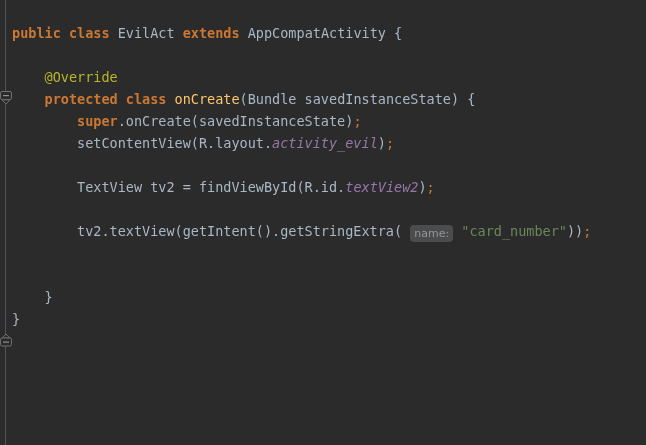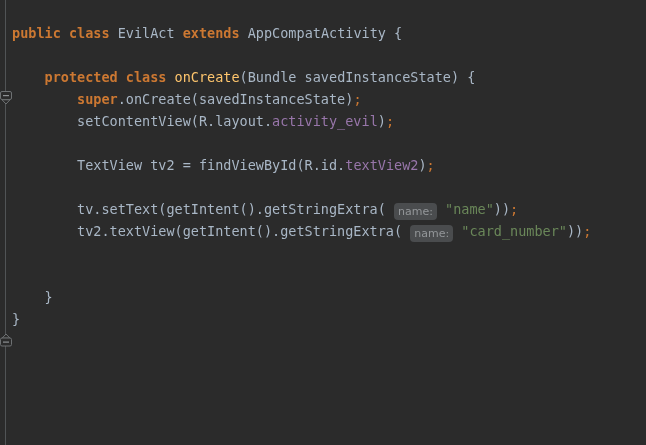--- a/index.html
+++ b/index.html
@@ -23,21 +23,21 @@
   .fold-marker.end{top:333px;}
   .fold-marker .badge{fill:var(--bg);stroke:var(--foldicon);stroke-width:1;}
   .fold-marker .minus{stroke:var(--foldminus);stroke-width:1.2;}
   .code{position:absolute;left:12px;top:22px;right:0;}
   .line{height:22px;line-height:22px;white-space:pre;color:var(--id);}
   .tk-kw{color:var(--kw);font-weight:bold;}
   .tk-id{color:var(--id);}
   .tk-decl{color:var(--decl);}
   .tk-ann{color:var(--ann);}
   .tk-str{color:var(--str);}
-  .tk-field{color:var(--field);margin-top:42px;}
+  .tk-field{color:var(--field);font-style:italic;margin-top:42px;}
   .tk-semi{color:var(--semi);}
   .tk-hint{
     background:var(--hintbg);color:var(--hinttext);
     border-radius:4px;padding:1.5px 4px 2.5px 4px;
     font-family:"DejaVu Sans","Liberation Sans",sans-serif;
     font-size:11px;line-height:14px;
   }
 </style>
 </head>
 <body>
@@ -52,26 +52,26 @@
     </svg>
     <svg class="fold-marker end" viewBox="0 0 12 14">
       <path class="badge" d="M2 5.2 L6 1 L10 5.2 Z"></path>
       <rect class="badge" x="0.5" y="5" width="11" height="8" rx="1.5"></rect>
       <line class="minus" x1="3" y1="9.1" x2="9" y2="9.1"></line>
     </svg>
   </div>
   <div class="code">
       <div class="line"><span class="tk-kw">public class </span><span class="tk-id">EvilAct </span><span class="tk-kw">extends </span><span class="tk-id">AppCompatActivity {</span></div>
       <div class="line"></div>
+      <div class="line"><span class="tk-id">    </span><span class="tk-ann">@Override</span></div>
       <div class="line"><span class="tk-id">    </span><span class="tk-kw">protected class </span><span class="tk-decl">onCreate</span><span class="tk-id">(Bundle savedInstanceState) {</span></div>
       <div class="line"><span class="tk-id">        </span><span class="tk-kw">super</span><span class="tk-id">.onCreate(savedInstanceState)</span><span class="tk-semi">;</span></div>
       <div class="line"><span class="tk-id">        setContentView(R.layout.</span><span class="tk-field">activity_evil</span><span class="tk-id">)</span><span class="tk-semi">;</span></div>
       <div class="line"></div>
       <div class="line"><span class="tk-id">        TextView tv2 = findViewById(R.id.</span><span class="tk-field">textView2</span><span class="tk-id">)</span><span class="tk-semi">;</span></div>
       <div class="line"></div>
-      <div class="line"><span class="tk-id">        tv.setText(getIntent().getStringExtra( </span><span class="tk-hint">name:</span><span class="tk-id"> </span><span class="tk-str">"name"</span><span class="tk-id">))</span><span class="tk-semi">;</span></div>
       <div class="line"><span class="tk-id">        tv2.textView(getIntent().getStringExtra( </span><span class="tk-hint">name:</span><span class="tk-id"> </span><span class="tk-str">"card_number"</span><span class="tk-id">))</span><span class="tk-semi">;</span></div>
       <div class="line"></div>
       <div class="line"></div>
       <div class="line"><span class="tk-id">    }</span></div>
       <div class="line"><span class="tk-id">}</span></div>
     </div>
 </div>
 
 </body></html>

